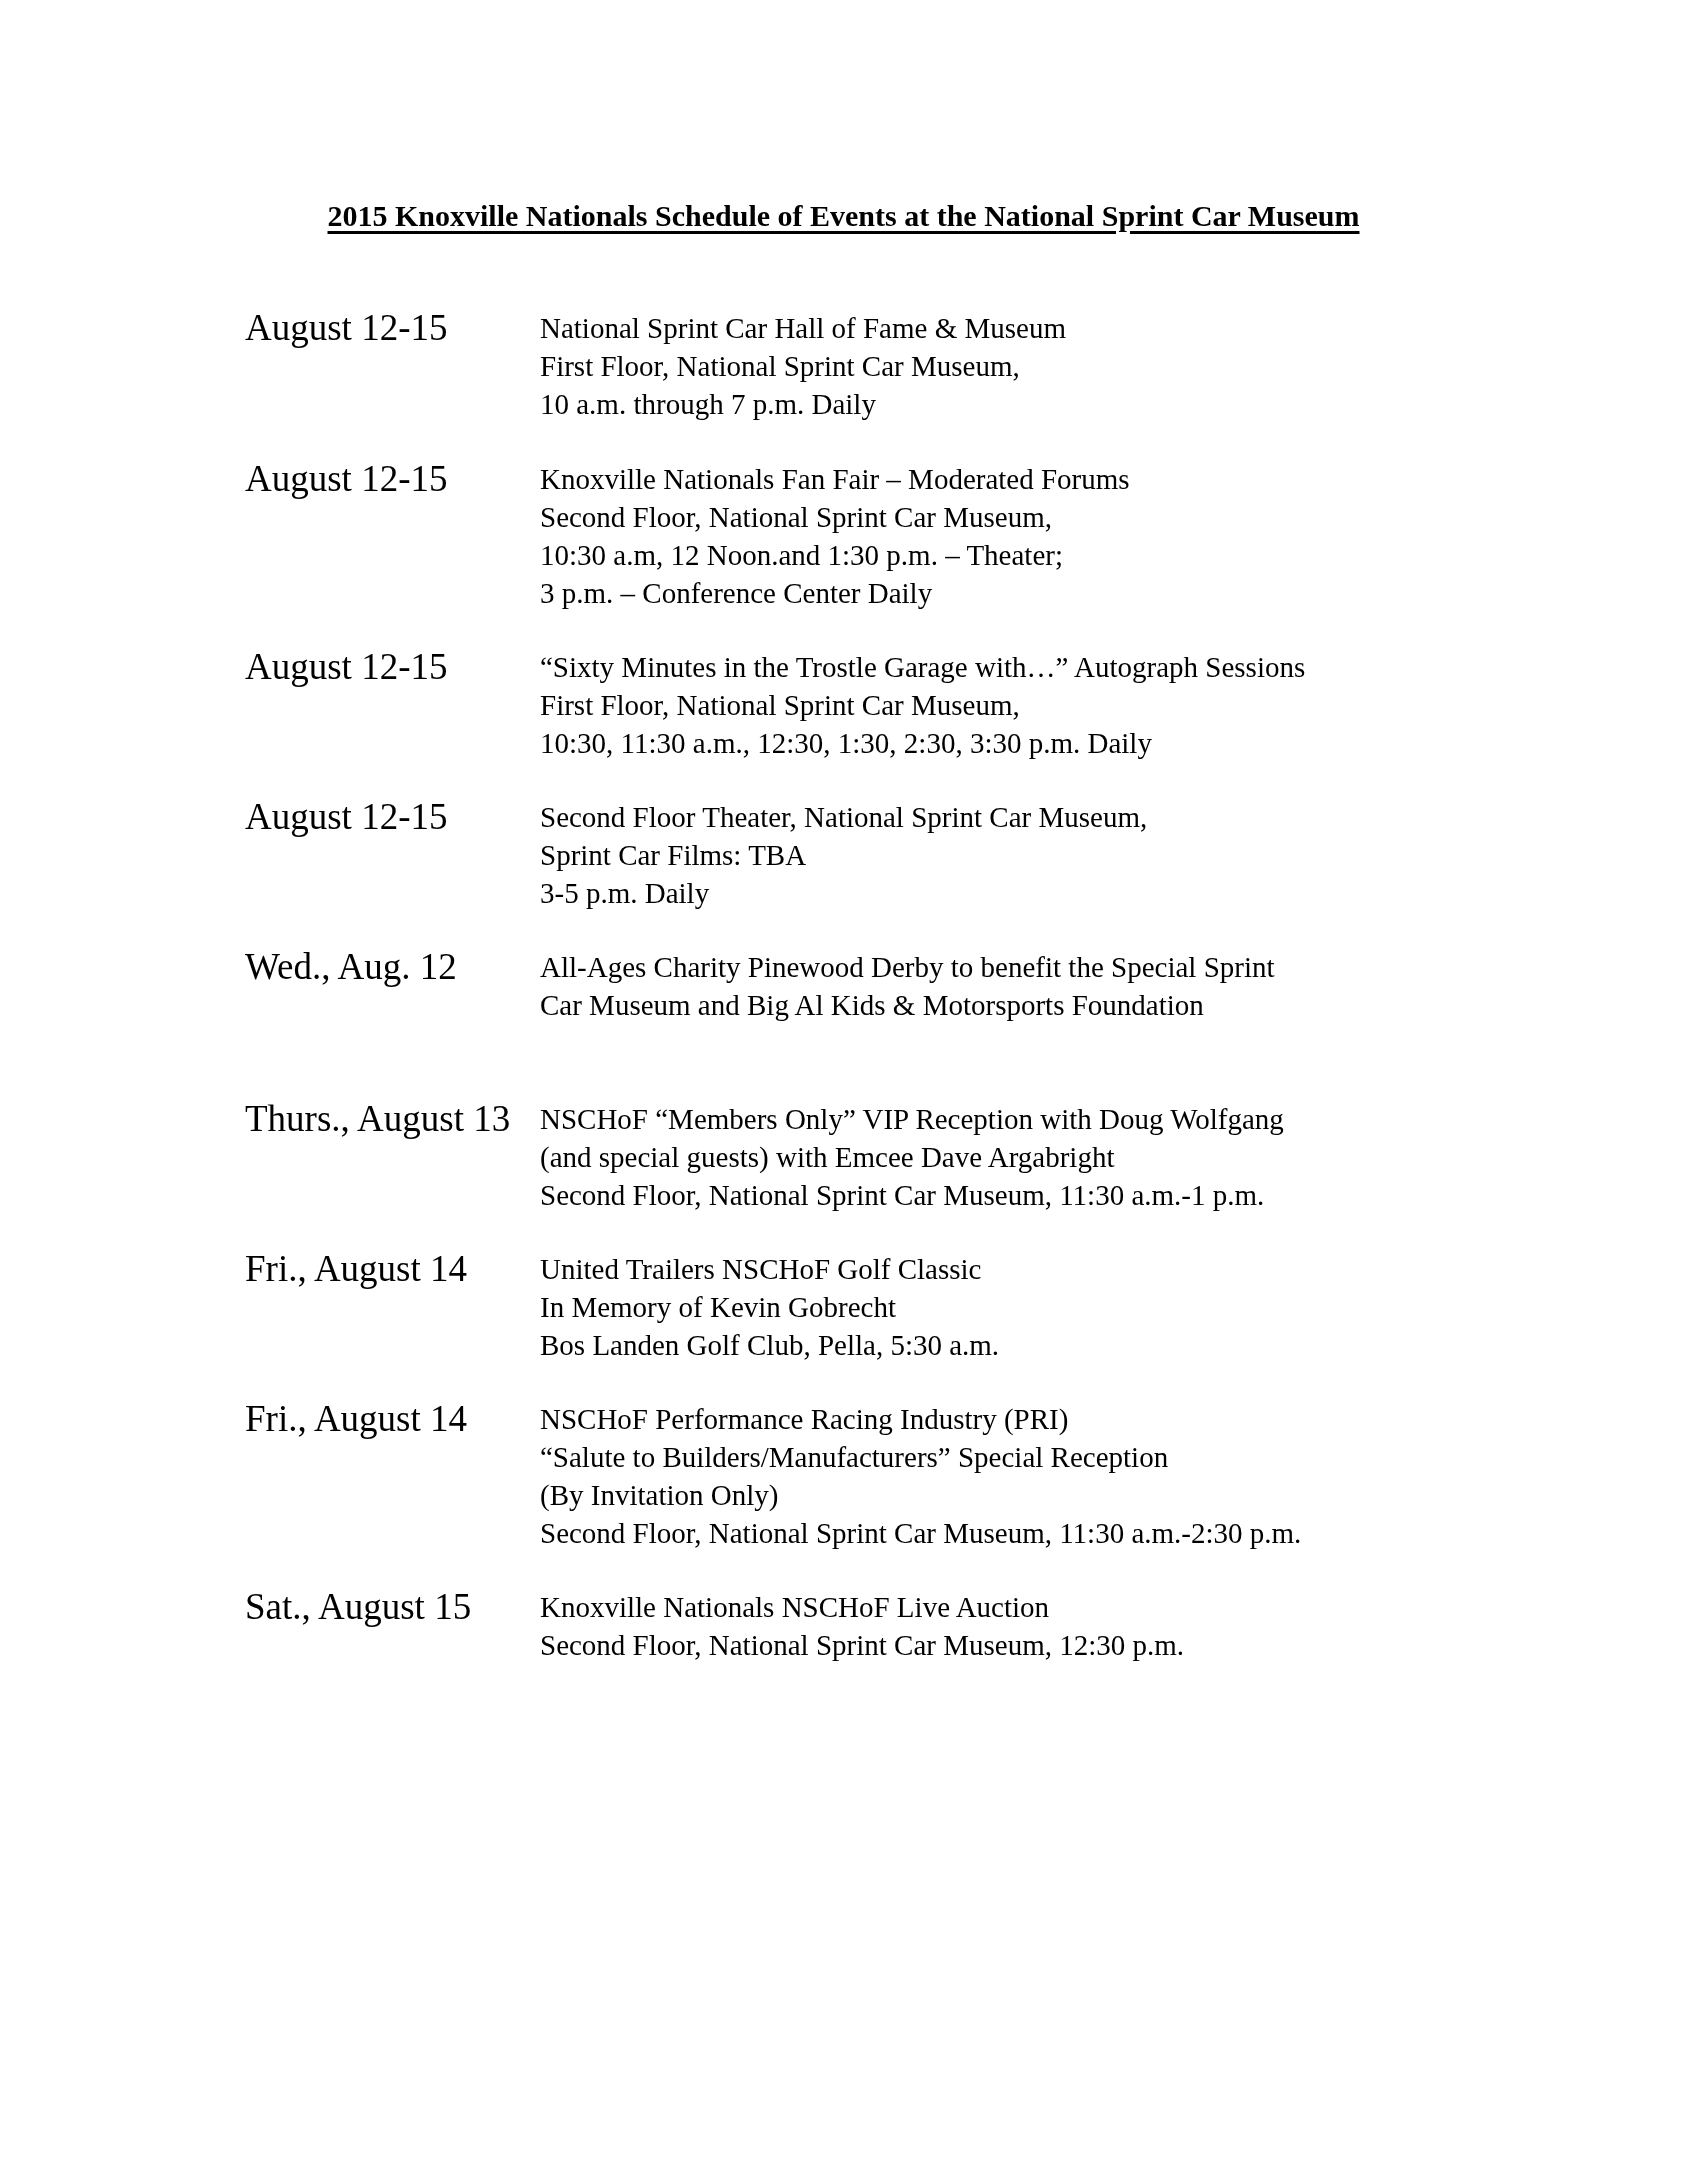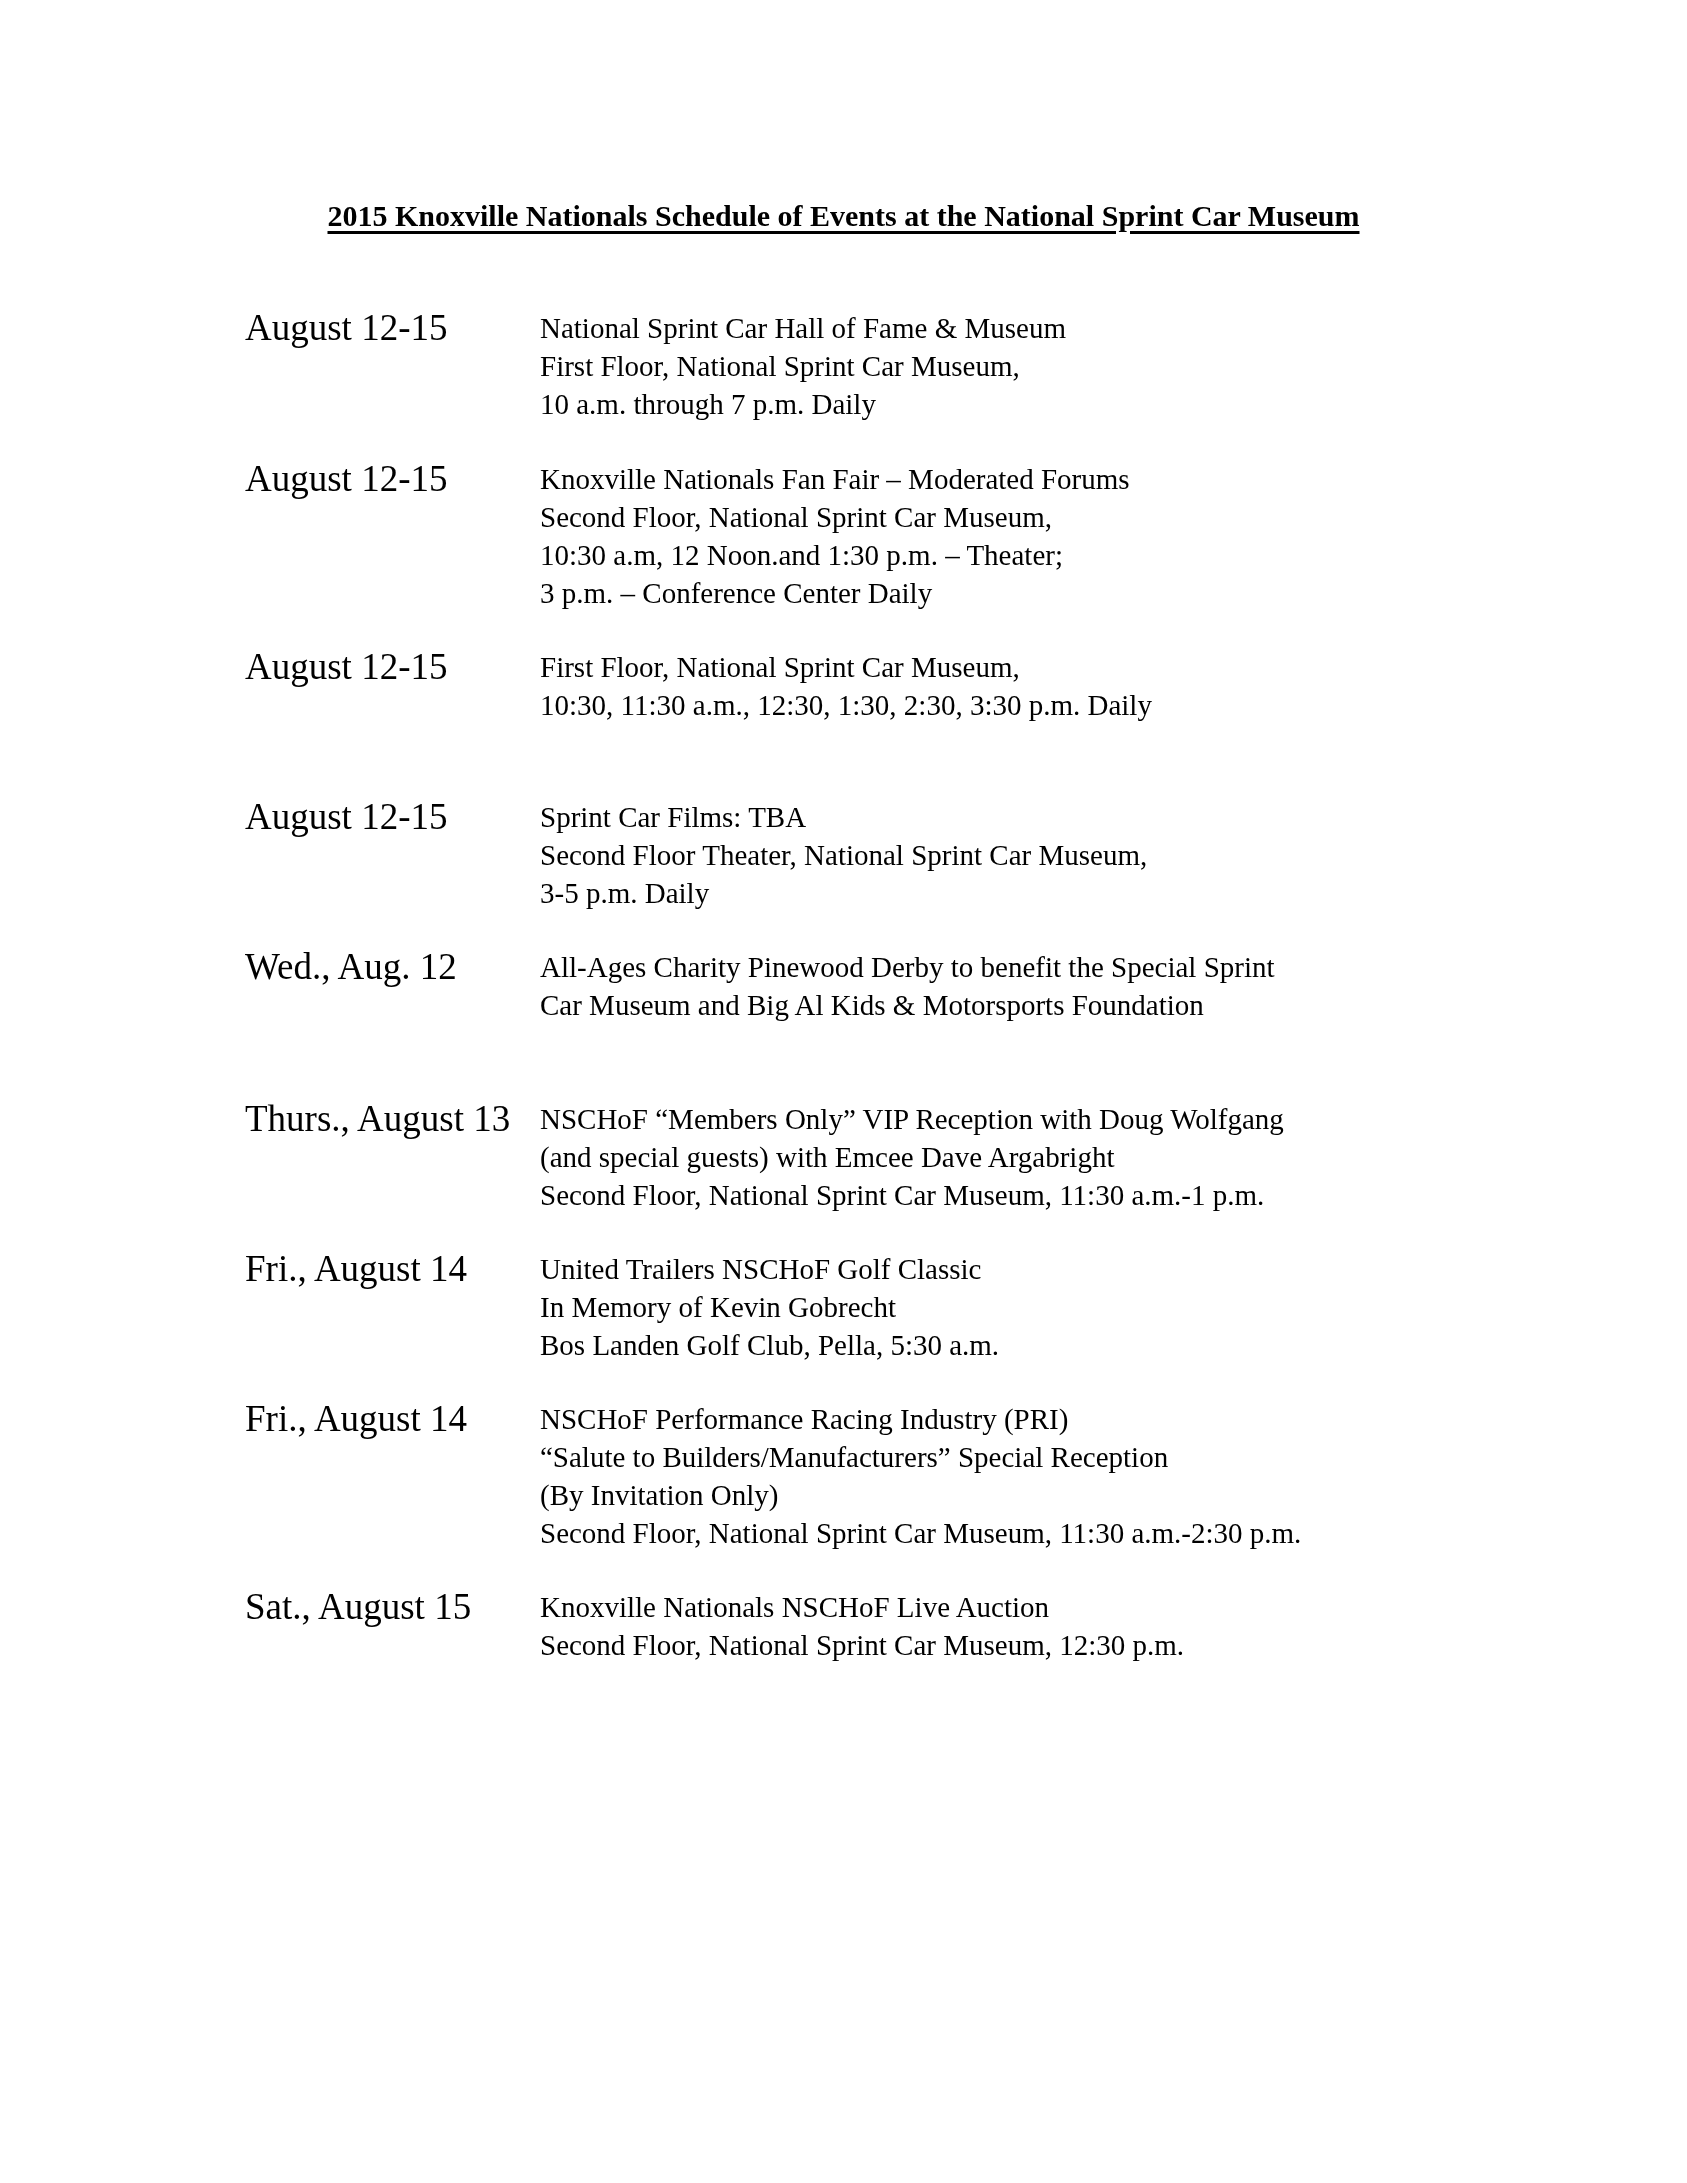--- a/index.html
+++ b/index.html
@@ -35,30 +35,31 @@
     <div>Knoxville Nationals Fan Fair – Moderated Forums</div>
     <div>Second Floor, National Sprint Car Museum,</div>
     <div>10:30 a.m, 12 Noon.and 1:30 p.m. – Theater;</div>
     <div>3 p.m. – Conference Center Daily</div>
   </div>
 </div>
 
 <div class="event" style="top:648px;">
   <div class="date">August 12-15</div>
   <div class="desc">
+    <div>“Sixty Minutes in the Trostle Garage with…” Autograph Sessions</div>
     <div>First Floor, National Sprint Car Museum,</div>
     <div>10:30, 11:30 a.m., 12:30, 1:30, 2:30, 3:30 p.m. Daily</div>
   </div>
 </div>
 
 <div class="event" style="top:798px;">
   <div class="date">August 12-15</div>
   <div class="desc">
+    <div>Second Floor Theater, National Sprint Car Museum,</div>
     <div>Sprint Car Films: TBA</div>
-    <div>Second Floor Theater, National Sprint Car Museum,</div>
     <div>3-5 p.m. Daily</div>
   </div>
 </div>
 
 <div class="event" style="top:948px;">
   <div class="date">Wed., Aug. 12</div>
   <div class="desc">
     <div>All-Ages Charity Pinewood Derby to benefit the Special Sprint</div>
     <div>Car Museum and Big Al Kids &amp; Motorsports Foundation</div>
   </div>

